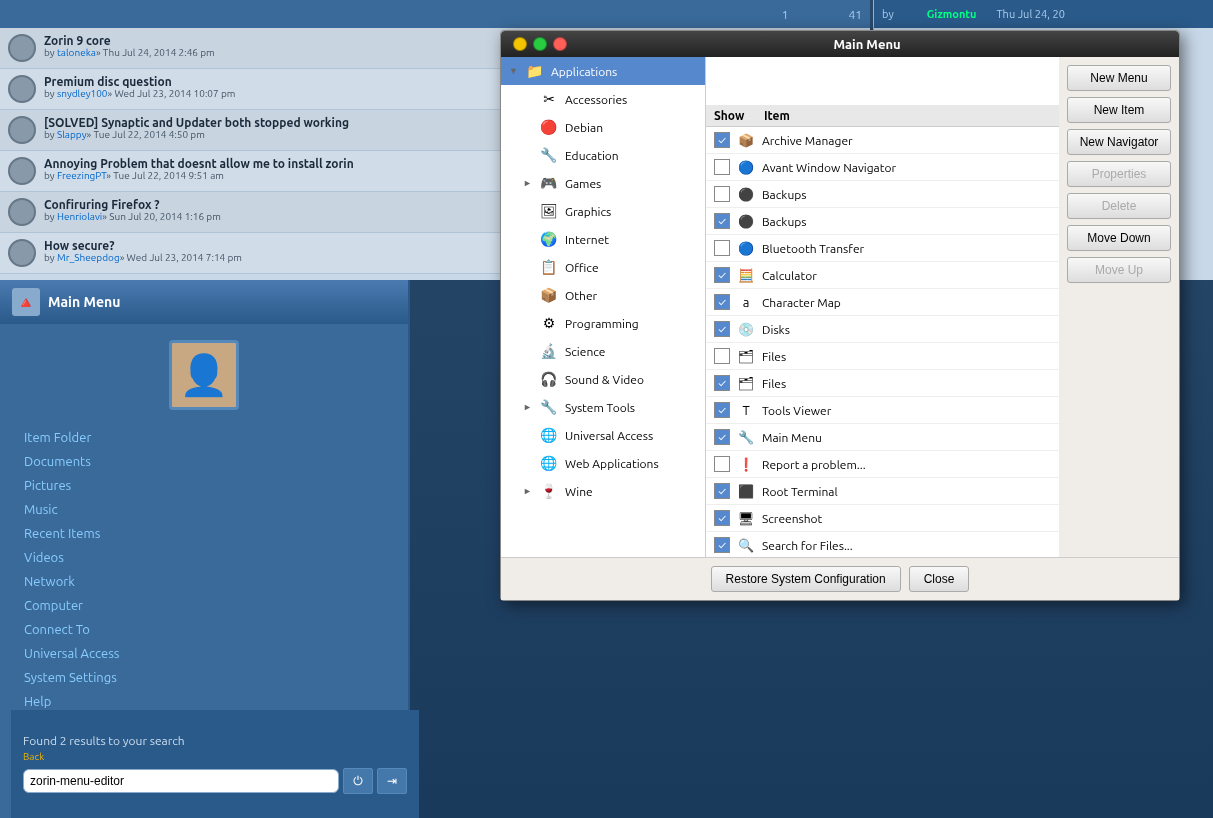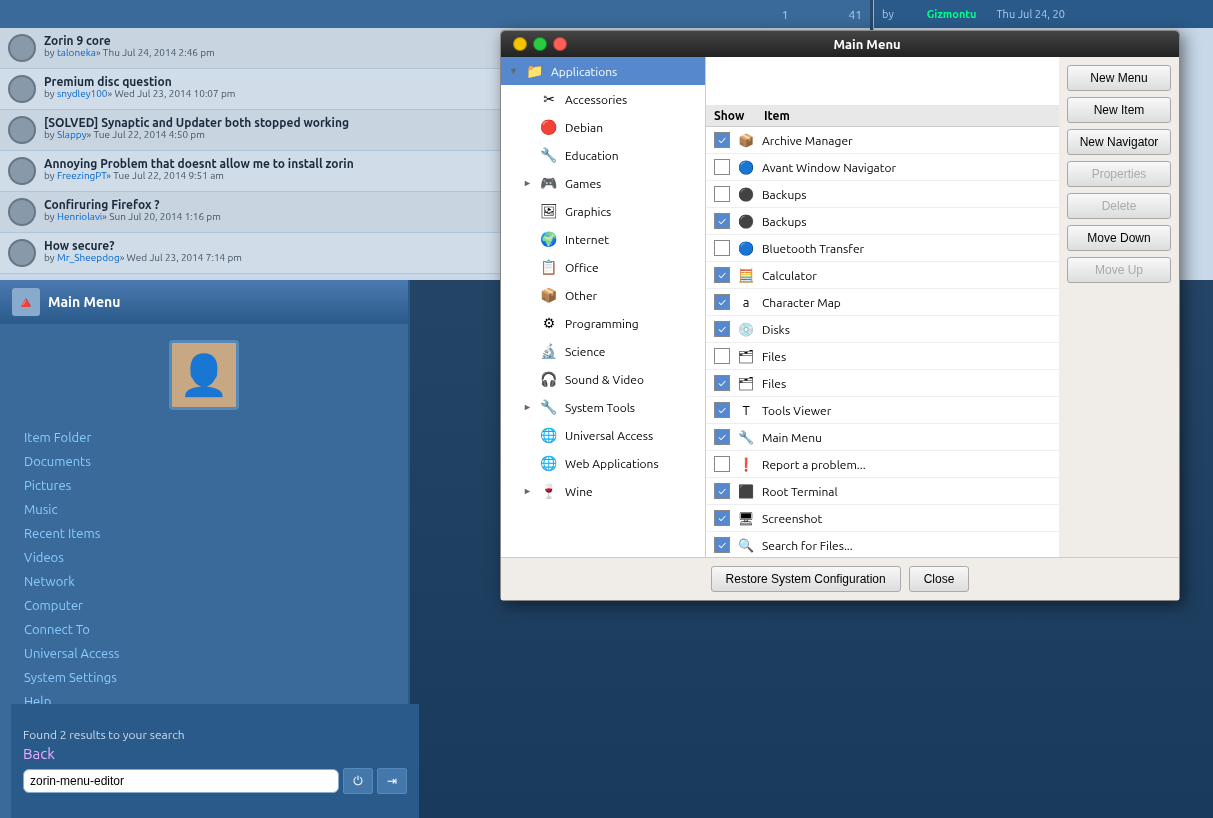--- a/index.html
+++ b/index.html
@@ -343,22 +343,22 @@
       margin-left: 11px;
     }
 
     .lm-found-text {
       color: #ccddee;
       font-size: 12px;
       margin-bottom: 4px;
     }
 
     .lm-back {
-      color: #f0abfc;
-      font-size: 15px;
+      color: #eab308;
+      font-size: 10px;
       margin-bottom: 6px;
       cursor: pointer;
     }
 
     .lm-search-bar {
       display: flex;
       gap: 4px;
       align-items: center;
     }
 

